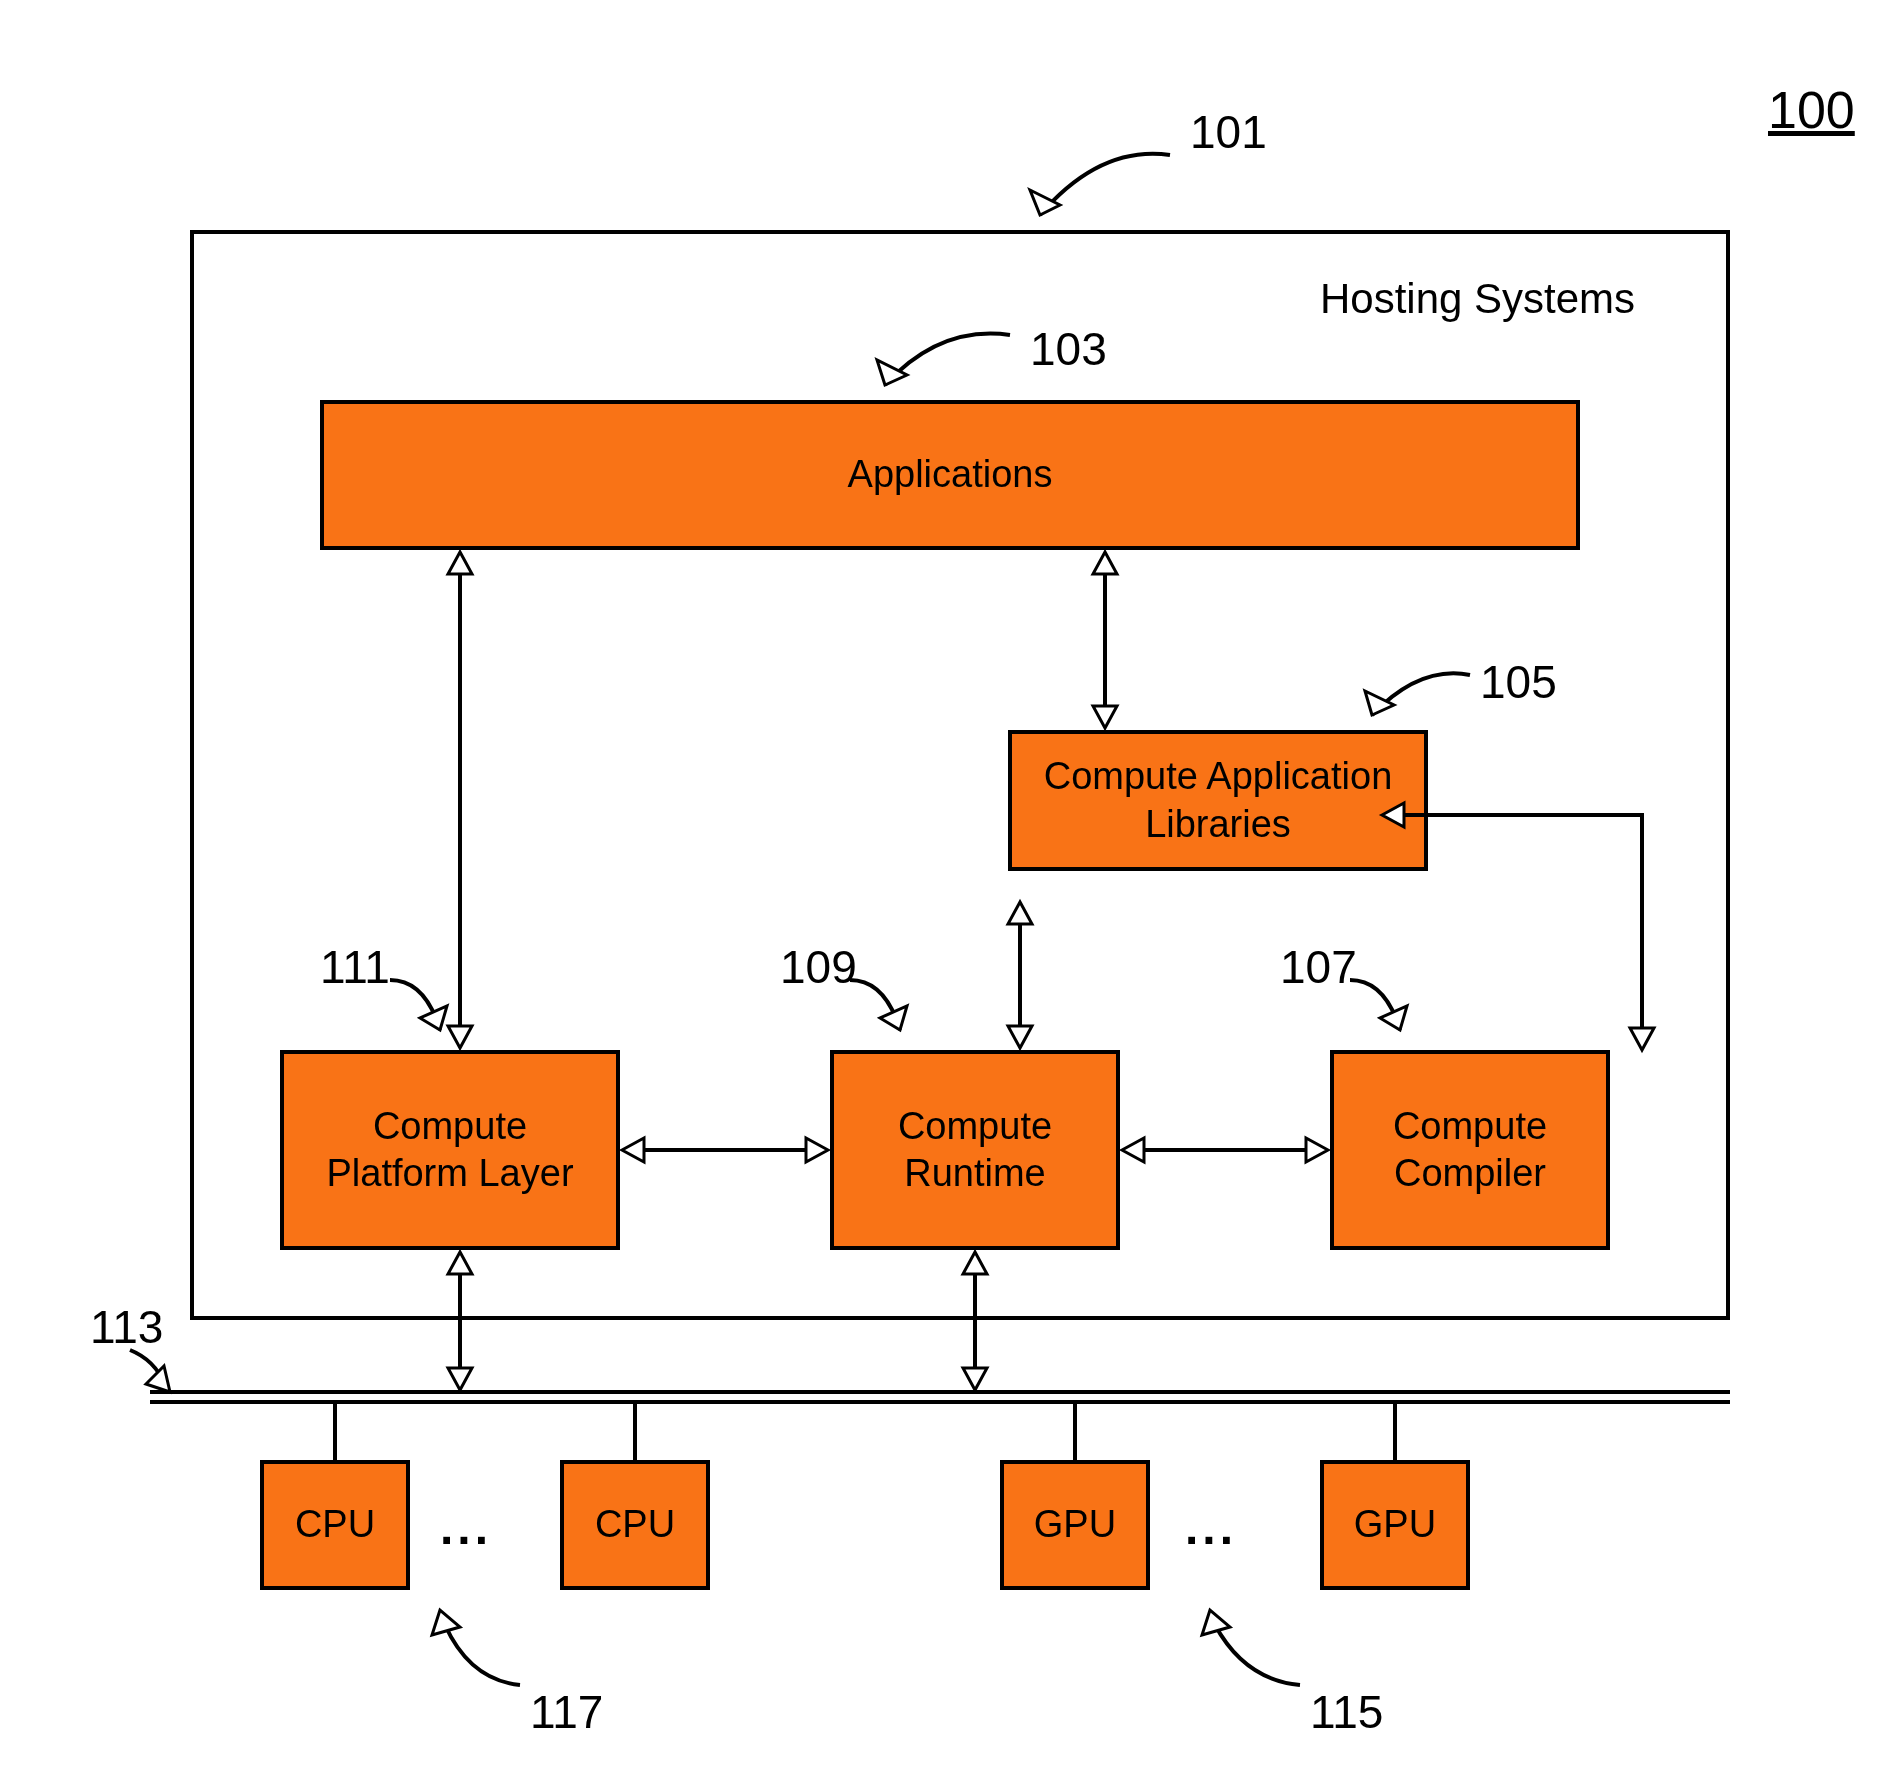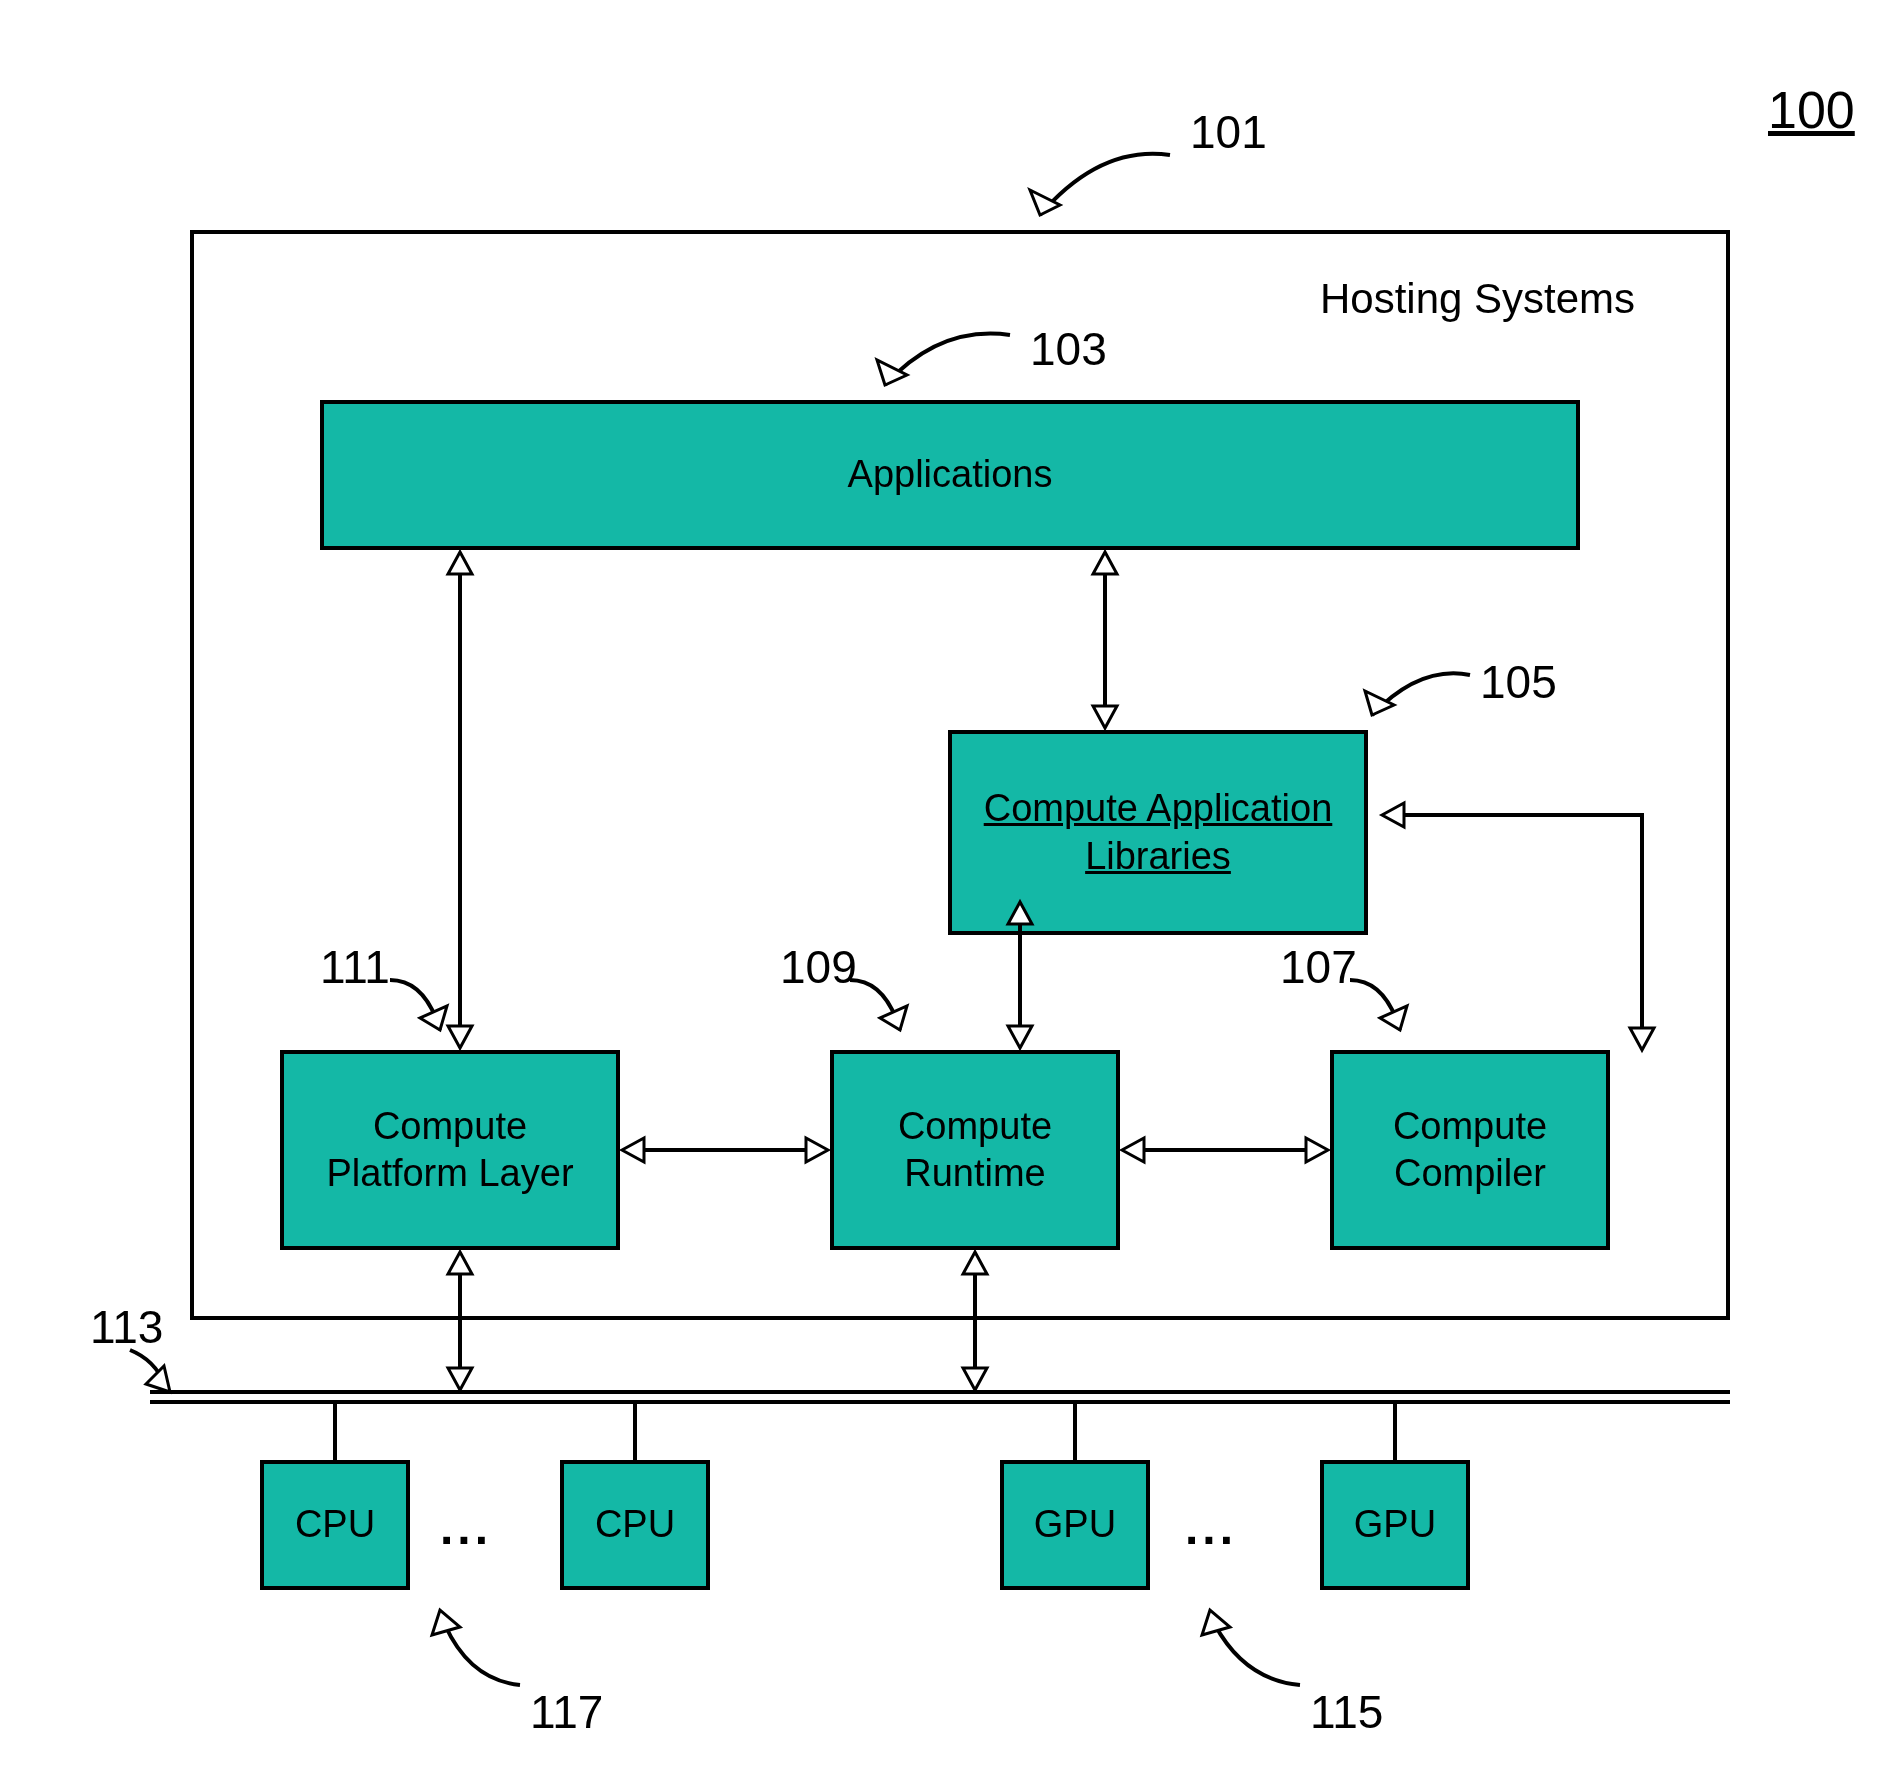--- a/index.html
+++ b/index.html
@@ -8,21 +8,21 @@
     padding: 0;
     font-family: Arial, Helvetica, sans-serif;
     background: #fff;
     width: 1888px;
     height: 1775px;
     position: relative;
   }
   .abs { position: absolute; }
   .box {
     border: 4px solid #000;
-    background: #14b8a6;
+    background: #f97316;
     display: flex;
     align-items: center;
     justify-content: center;
     text-align: center;
     font-size: 38px;
     line-height: 1.25;
   }
   .outer-box { border: 4px solid #000; }
   .label { font-size: 42px; }
   .ref-label { font-size: 46px; }
@@ -55,21 +55,21 @@
 <div class="abs box" style="left:320px; top:400px; width:1260px; height:150px;">
   <span>Applications</span>
 </div>
 
 <div class="abs ref-label" style="left:1030px; top:295px;margin-top:27px;">103</div>
 <svg class="arrow" style="left:870px; top:315px; width:150px; height:90px;">
   <path d="M 140 20 Q 70 10 15 70" stroke="#000" stroke-width="4" fill="none"></path>
   <polygon points="15,70 7,45 37,60" fill="#fff" stroke="#000" stroke-width="3"></polygon>
 </svg>
 
-<div class="abs box" style="left:948px; top:730px; width:420px; height:205px; white-space:pre-line;text-decoration:underline;">
+<div class="abs box" style="left:1008px; top:730px; width:420px; height:141px; white-space:pre-line;">
   <span>Compute Application
 Libraries</span>
 </div>
 
 <div class="abs ref-label" style="left:1480px; top:635px;margin-top:20px;">105</div>
 <svg class="arrow" style="left:1360px; top:655px; width:120px; height:80px;">
   <path d="M 110 20 Q 60 10 12 60" stroke="#000" stroke-width="4" fill="none"></path>
   <polygon points="12,60 5,36 34,50" fill="#fff" stroke="#000" stroke-width="3"></polygon>
 </svg>
 

